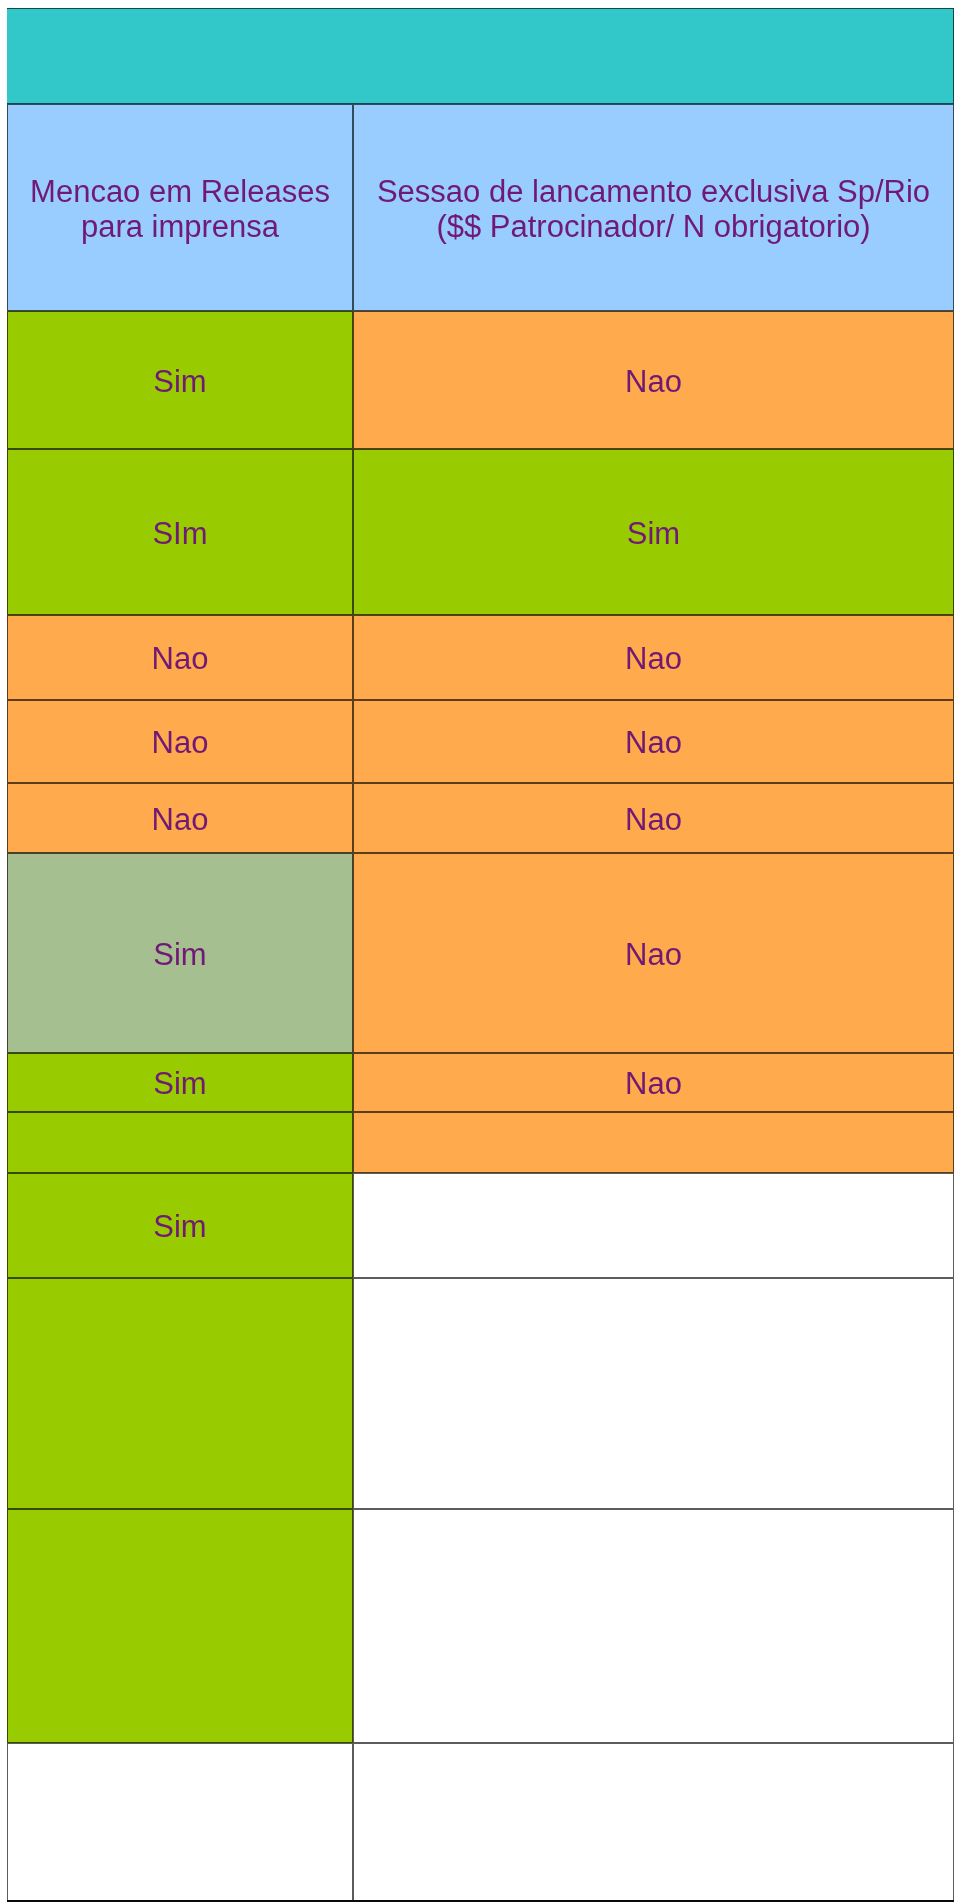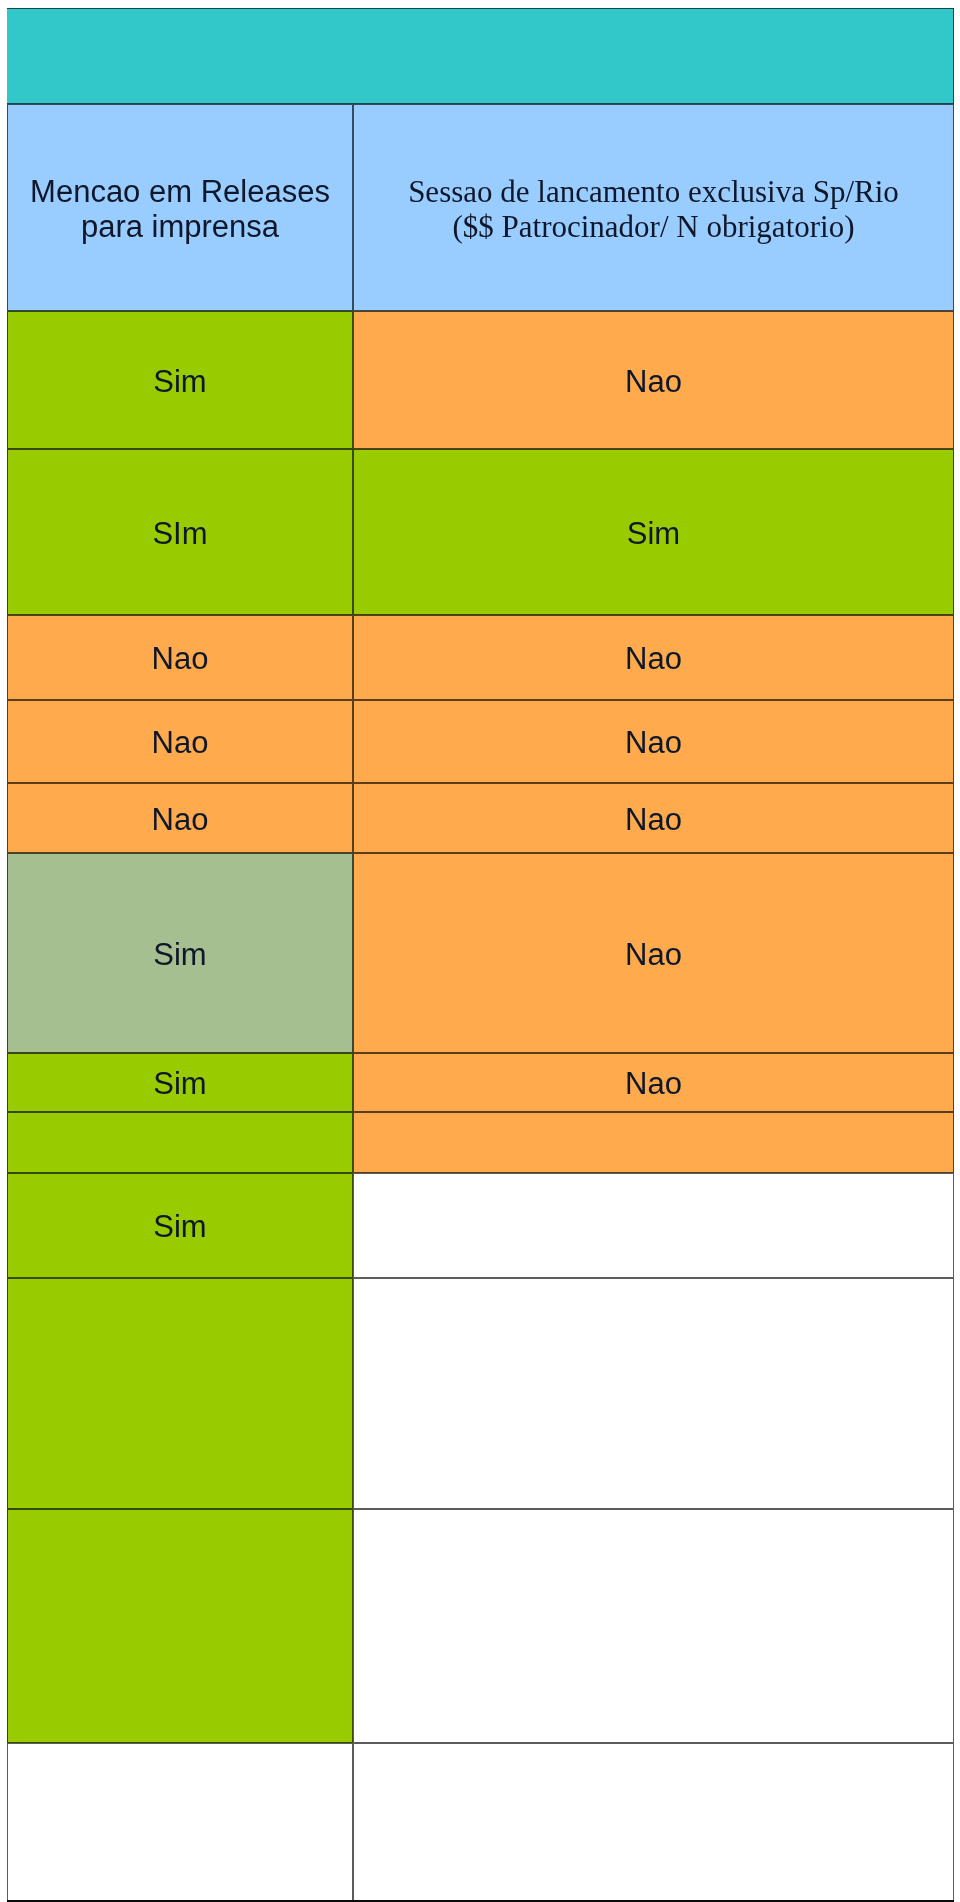--- a/index.html
+++ b/index.html
@@ -2,37 +2,37 @@
 <html><head>
 <meta charset="utf-8">
 <style>
   html,body{margin:0;padding:0;background:#ffffff;}
   body{width:960px;height:1902px;overflow:hidden;
        font-family:"Liberation Sans",sans-serif;}
   #sheet{position:absolute;left:0;top:0;width:960px;height:1902px;background:#ffffff;}
   #grid{position:absolute;left:7px;top:8px;width:947px;height:1892px;}
   .cell{position:absolute;box-sizing:border-box;
         display:flex;align-items:center;justify-content:center;
-        font-size:31px;color:#0f172a;text-align:center;line-height:35px;
+        font-size:31px;color:#701a75;text-align:center;line-height:35px;
         white-space:pre-line;letter-spacing:0;padding-top:2px;
         will-change:transform;}
   .banner{border-left:0 !important;}
   #bottom-rule{position:absolute;left:0;top:1892px;width:947px;height:2px;background:#0a0a0a;}
 </style>
 </head>
 <body>
 
 <div id="sheet">
   <div id="grid">
 
     <div class="cell banner" style="left: 0px; top: 0px; width: 947px; height: 96px; background: rgb(50, 200, 202); border: 1px solid rgba(0, 0, 0, 0.64);"></div>
 
     <div class="cell" style="left: 0px; top: 96px; width: 346px; height: 207px; background: rgb(153, 204, 255); border: 1px solid rgba(0, 0, 0, 0.64);">Mencao em Releases
 para imprensa</div>
-    <div class="cell" style="left: 346px; top: 96px; width: 601px; height: 207px; background: rgb(153, 204, 255); border: 1px solid rgba(0, 0, 0, 0.64); font-family: Liberation Serif, serif;">Sessao de lancamento exclusiva Sp/Rio
+    <div class="cell" style="left: 346px; top: 96px; width: 601px; height: 207px; background: rgb(153, 204, 255); border: 1px solid rgba(0, 0, 0, 0.64);">Sessao de lancamento exclusiva Sp/Rio
 ($$ Patrocinador/ N obrigatorio)</div>
 
     <div class="cell" style="left: 0px; top: 303px; width: 346px; height: 138px; background: rgb(153, 204, 0); border: 1px solid rgba(0, 0, 0, 0.64);">Sim</div>
     <div class="cell" style="left: 346px; top: 303px; width: 601px; height: 138px; background: rgb(255, 170, 76); border: 1px solid rgba(0, 0, 0, 0.64);">Nao</div>
 
     <div class="cell" style="left: 0px; top: 441px; width: 346px; height: 166px; background: rgb(153, 204, 0); border: 1px solid rgba(0, 0, 0, 0.64);">SIm</div>
     <div class="cell" style="left: 346px; top: 441px; width: 601px; height: 166px; background: rgb(153, 204, 0); border: 1px solid rgba(0, 0, 0, 0.64);">Sim</div>
 
     <div class="cell" style="left: 0px; top: 607px; width: 346px; height: 85px; background: rgb(255, 170, 76); border: 1px solid rgba(0, 0, 0, 0.64);">Nao</div>
     <div class="cell" style="left: 346px; top: 607px; width: 601px; height: 85px; background: rgb(255, 170, 76); border: 1px solid rgba(0, 0, 0, 0.64);">Nao</div>

